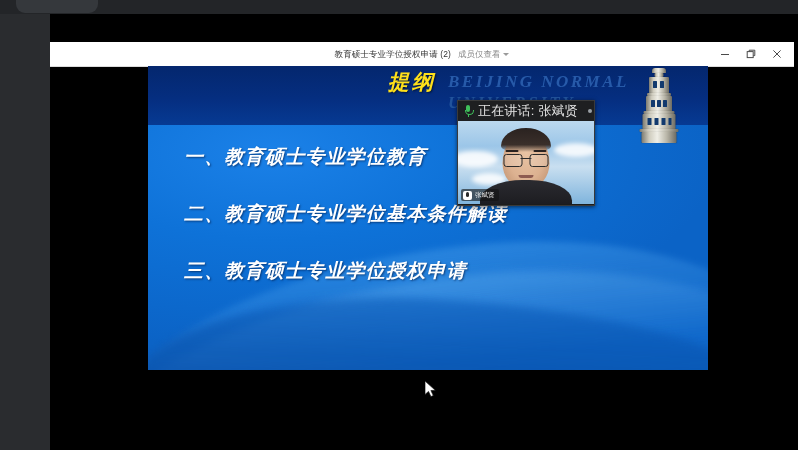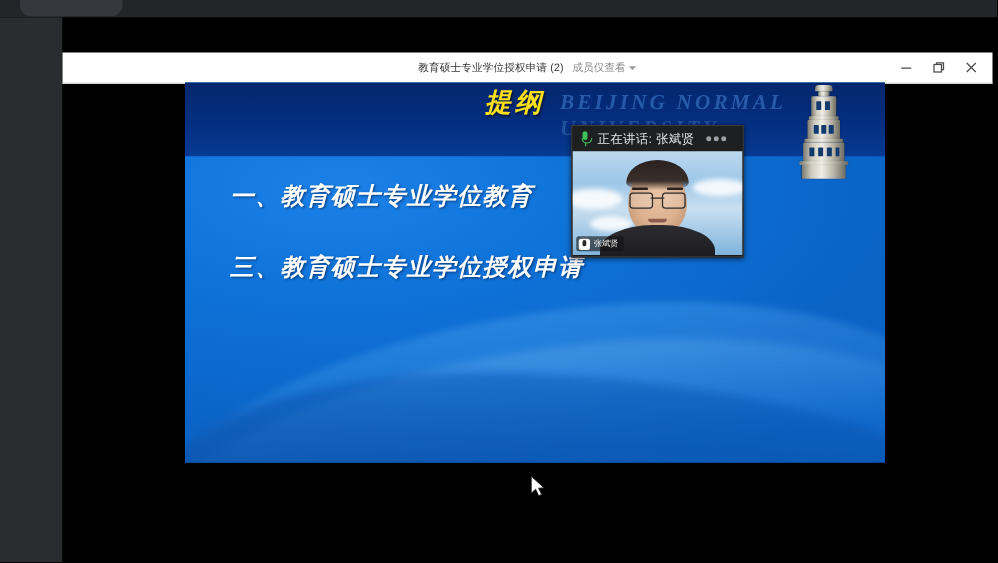--- a/index.html
+++ b/index.html
@@ -270,21 +270,21 @@
     width: 7px; height: 4px;
     border: 1px solid #3fbf5a;
     border-top: none;
     border-radius: 0 0 5px 5px;
   }
   .mic-ico .stem {
     position: absolute; left: 3.5px; top: 9px;
     width: 1px; height: 3px; background: #3fbf5a;
   }
   .vo-speaking {
-    font-size: 10px;
+    font-size: 13px;
     color: #e3e3e3;
     white-space: nowrap;
     letter-spacing: .2px;
   }
   .vo-dots {
     display: flex; gap: 2px; align-items: center;
     margin-left: 4px;
   }
   .vo-dots i {
     width: 4px; height: 4px; border-radius: 50%;
@@ -475,20 +475,21 @@
         <div class="t-win" style="left:12px; top:4px; width:4px; height:7px;"></div>
         <div class="t-win" style="left:19px; top:4px; width:4px; height:7px;"></div>
         <div class="t-win" style="left:26px; top:4px; width:3px; height:7px;"></div>
       </div>
       <div class="t-seg t-e3"></div>
       <div class="t-seg t-base"></div>
     </div>
 
     <div class="bullets">
       <div class="bullet">一、教育硕士专业学位教育</div>
+      <div class="bullet">二、教育硕士专业学位基本条件解读</div>
       <div class="bullet">三、教育硕士专业学位授权申请</div>
     </div>
   </div>
 
   <div class="video-overlay">
     <div class="vo-header">
       <span class="mic-ico">
         <span class="cap"></span>
           <span class="arc"></span>
           <span class="stem"></span>

